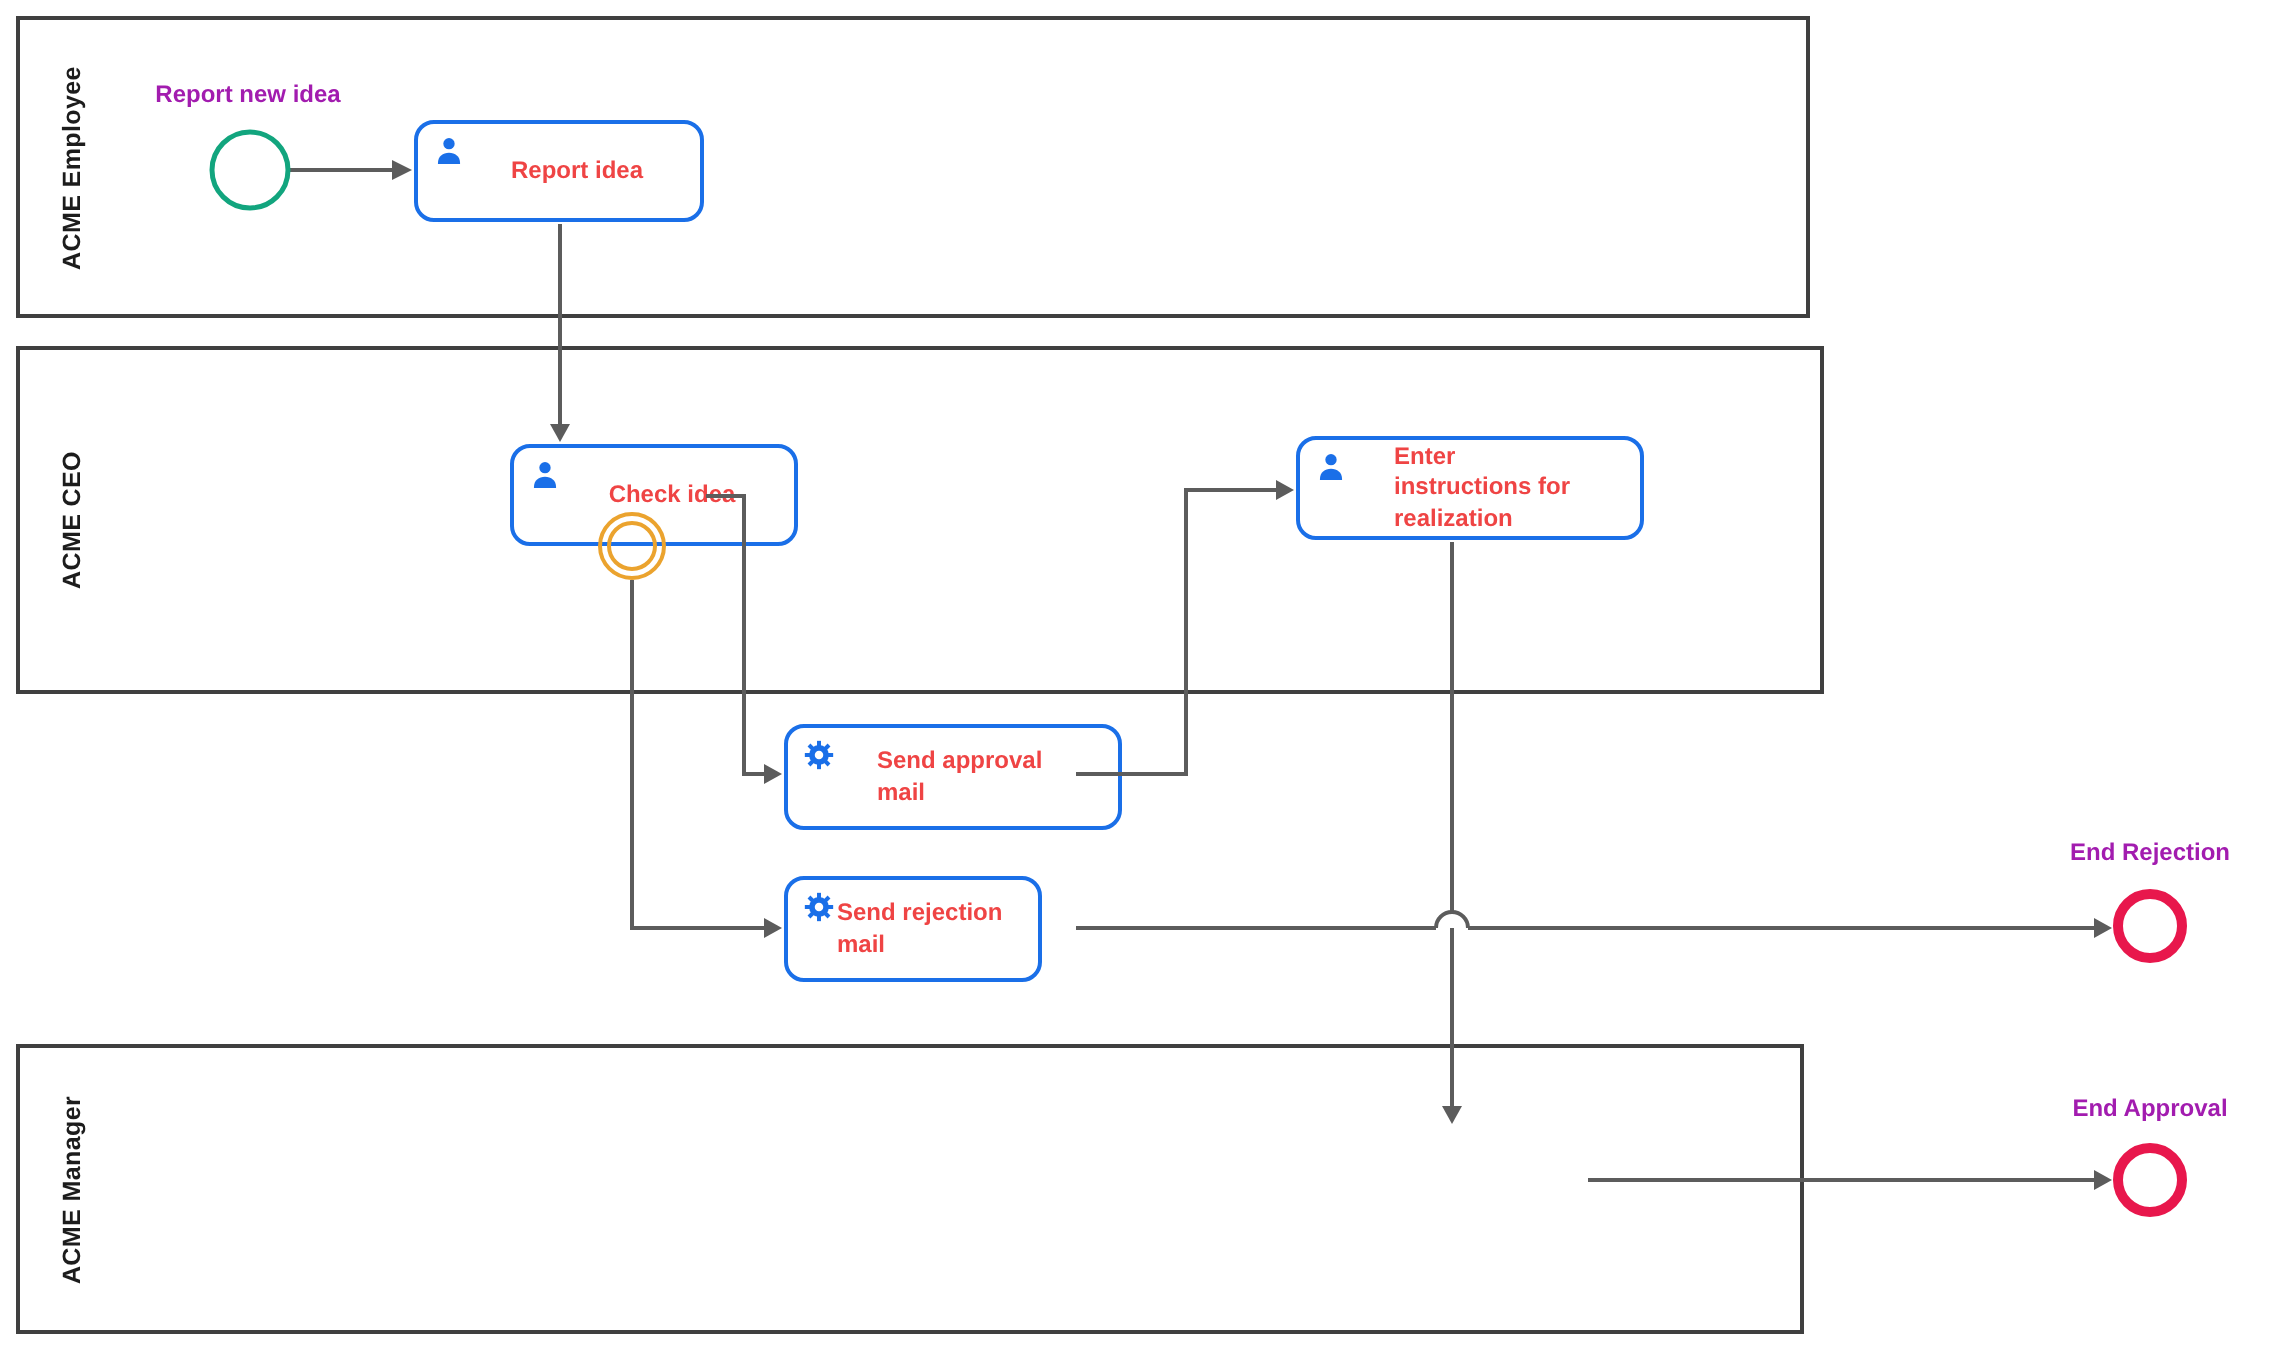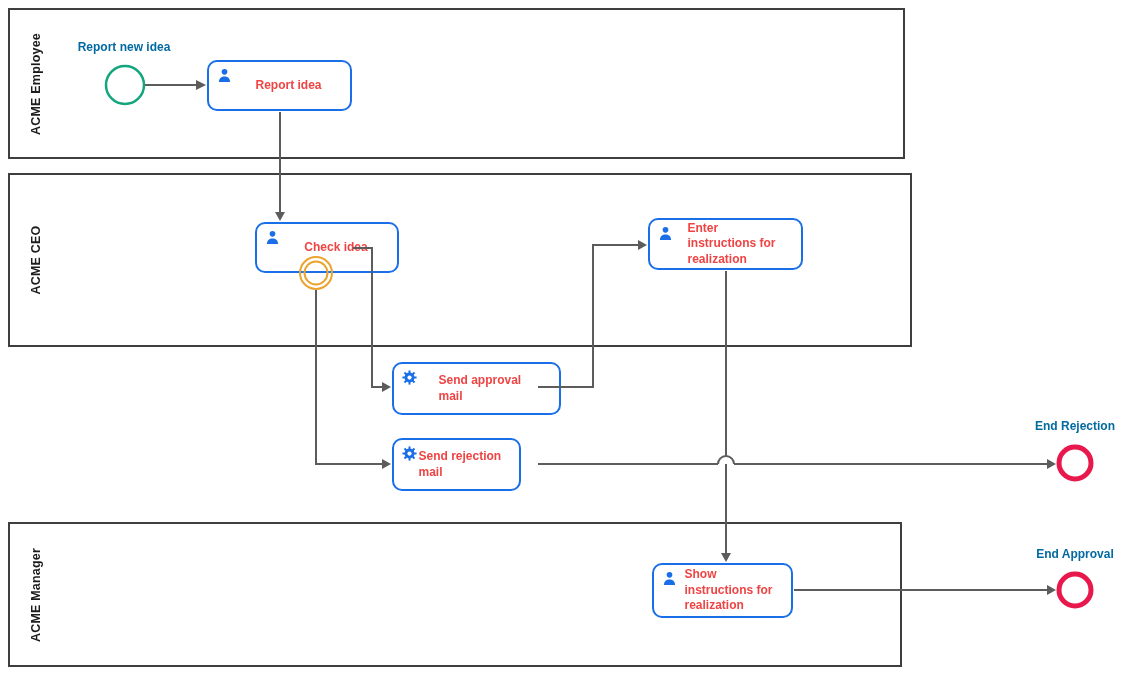--- a/index.html
+++ b/index.html
@@ -60,21 +60,21 @@
     height: 17px;
   }
 
   
   .event-label {
     position: absolute;
     width: 160px;
     text-align: center;
     font-size: 12px;
     font-weight: bold;
-    color: #0369a1;
+    color: #a21caf;
   }
 
   
   .flow-layer {
     position: absolute;
     left: 0; top: 0;
     width: 1139px;
     height: 683px;
     z-index: 3;
     pointer-events: none;
@@ -154,35 +154,28 @@
           <rect x="10.6" y="17" width="2.8" height="5" transform="rotate(90 12 12)"></rect>
           <rect x="10.6" y="2" width="2.8" height="5" transform="rotate(135 12 12)"></rect>
           <rect x="10.6" y="17" width="2.8" height="5" transform="rotate(135 12 12)"></rect>
         </g>
       </g>
       <circle cx="12" cy="12" r="3" fill="#ffffff"></circle>
     </svg>
     <span class="task-label">Send rejection mail</span>
   </div>
 
-  <div class="task" style="left:648px; top:218px; width:155px; height:52px;">
+  <div class="task" style="left:648px; top:218px; width:174px; height:52px;">
     <svg class="task-icon" viewBox="0 0 24 24">
       <circle cx="12" cy="6.8" r="4" fill="#1a6fe8"></circle>
       <path d="M4.2 20.5 c0-4.6 3.5-7.2 7.8-7.2 s7.8 2.6 7.8 7.2 v0.6 H4.2 z" fill="#1a6fe8"></path>
     </svg>
     <span class="task-label">Enter instructions for realization</span>
   </div>
 
-  <div class="task" style="left:652px; top:563px; width:141px; height:55px;">
-    <svg class="task-icon" viewBox="0 0 24 24">
-      <circle cx="12" cy="6.8" r="4" fill="#1a6fe8"></circle>
-      <path d="M4.2 20.5 c0-4.6 3.5-7.2 7.8-7.2 s7.8 2.6 7.8 7.2 v0.6 H4.2 z" fill="#1a6fe8"></path>
-    </svg>
-    <span class="task-label">Show instructions for realization</span>
-  </div>
 
   <svg class="flow-layer" viewBox="0 0 1139 683">
 
     <g>
       <path class="flow" d="M 726 271 L 726 554"></path>
       <polygon class="flow-arrow" points="721,553 731,553 726,562"></polygon>
     </g>
 
     <g>
       <path class="flow" d="M 145 85 L 198 85"></path>

